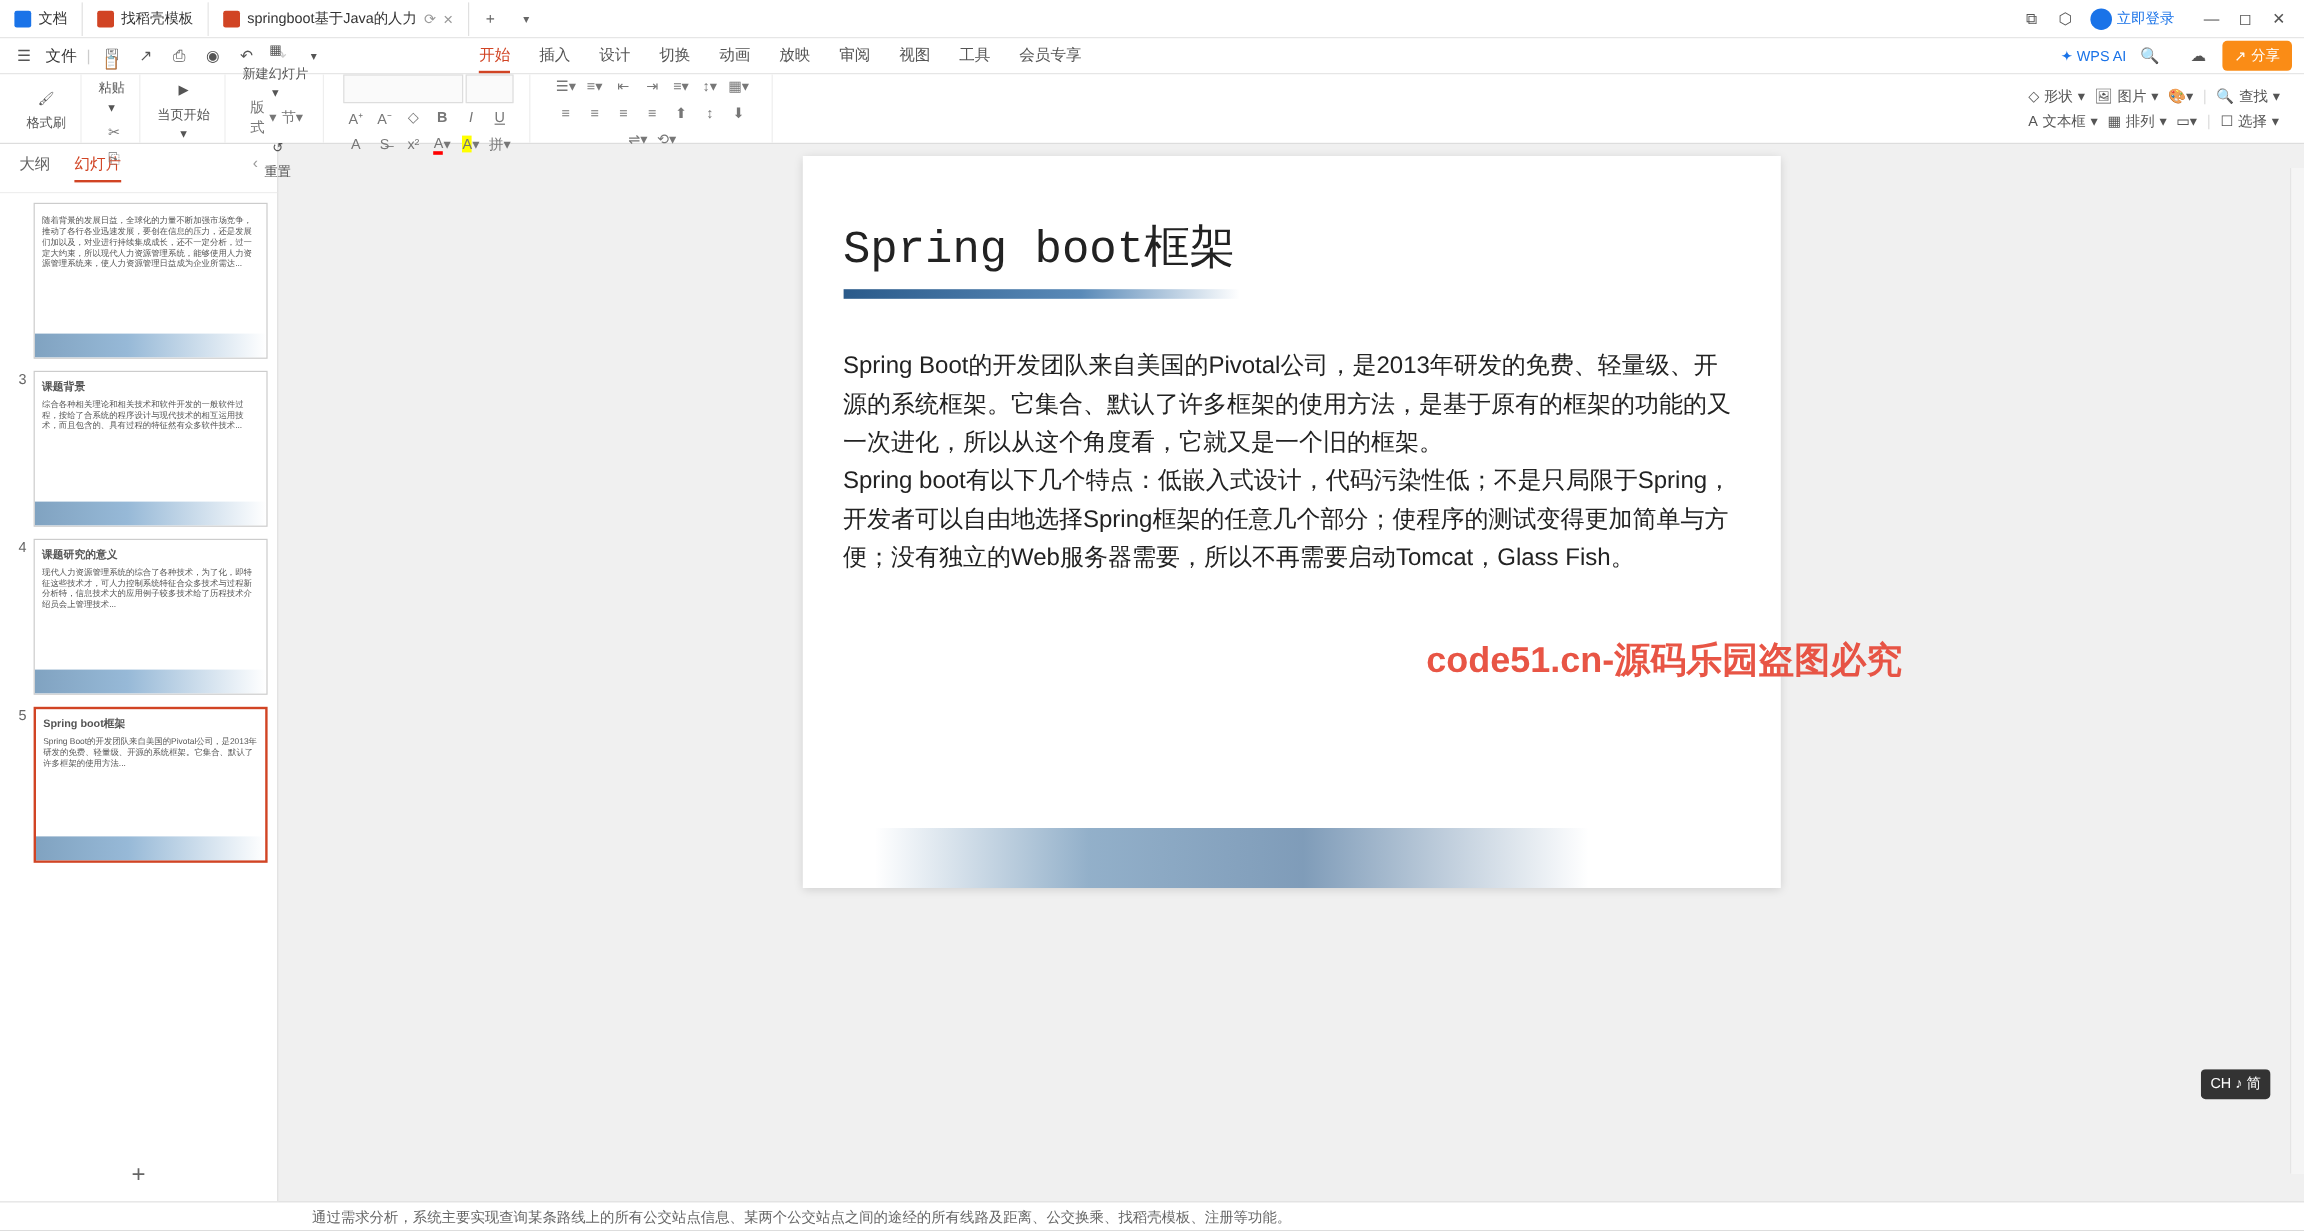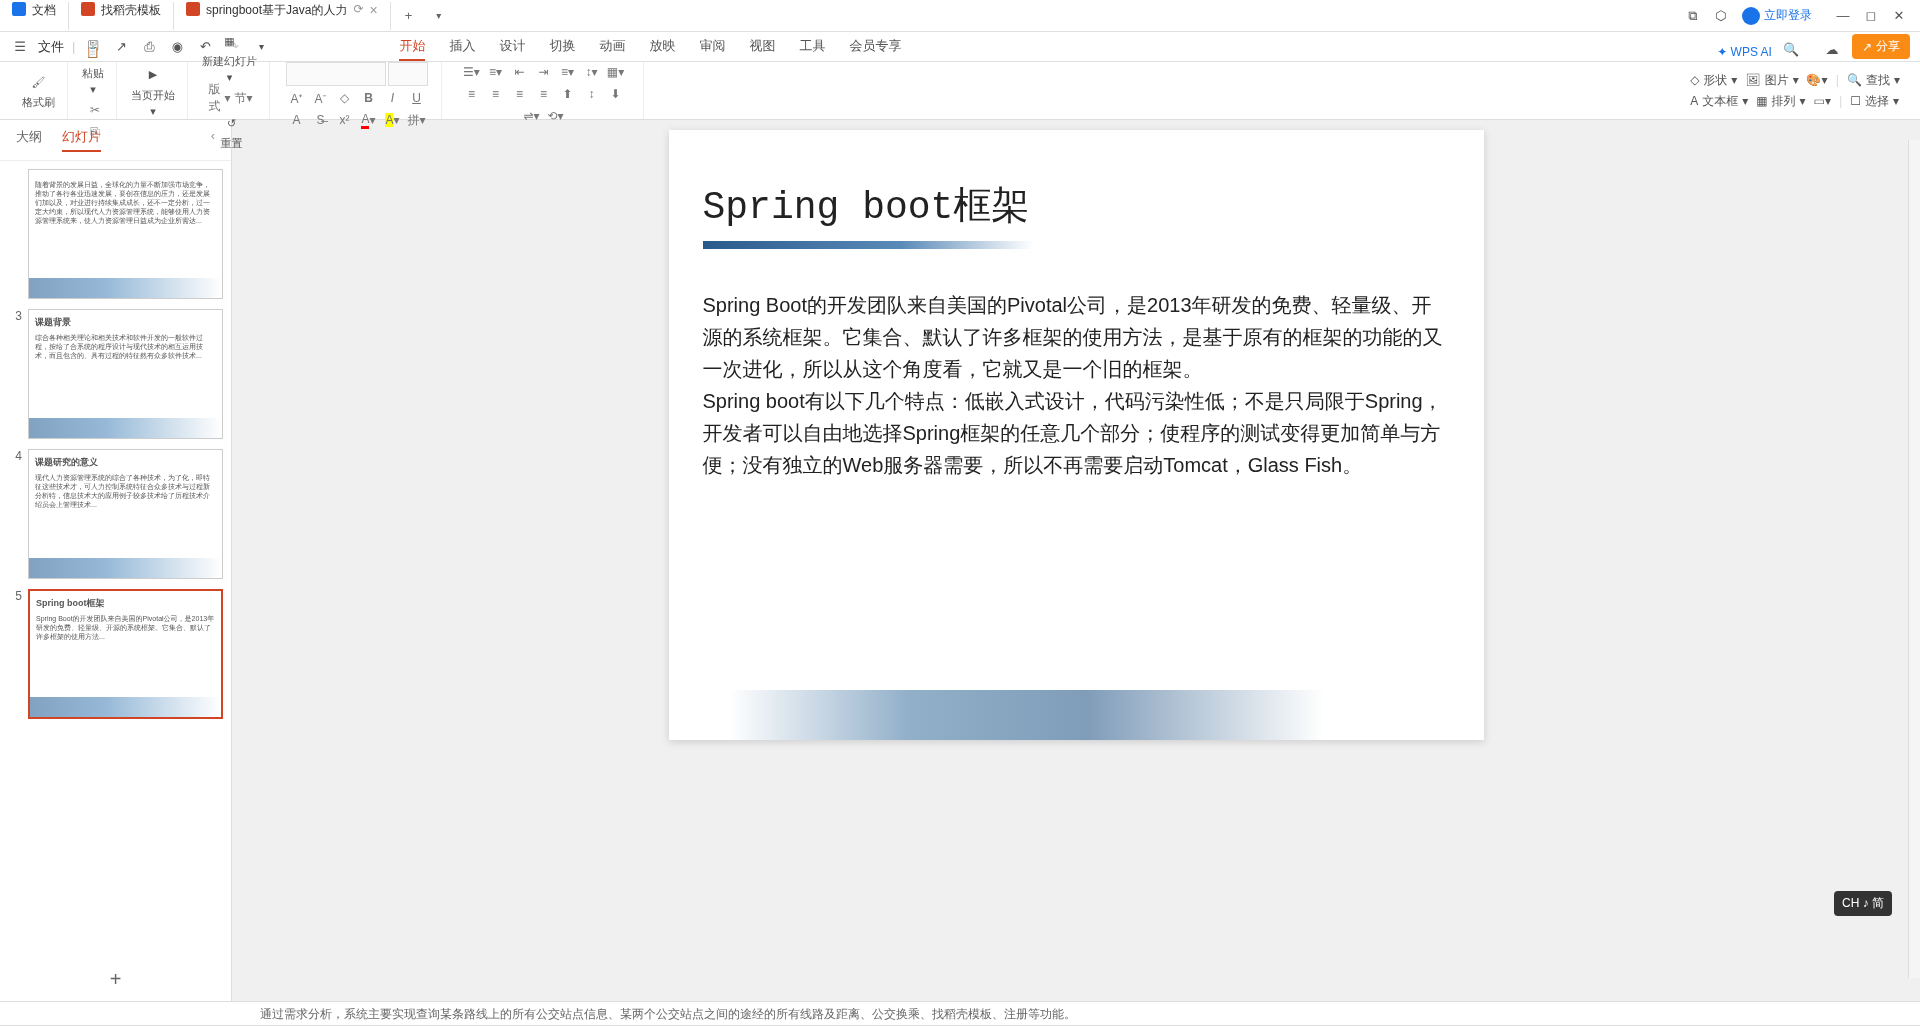--- a/index.html
+++ b/index.html
@@ -1,32 +1,32 @@
 <!DOCTYPE html>
 <html><head>
 <meta charset="utf-8">
 <style>
 *{margin:0;padding:0;box-sizing:border-box;font-family:"Microsoft YaHei",sans-serif}
 body{background:#f5f5f5;overflow:hidden;font-size:13px;color:#333}
 .titlebar{height:32px;background:#fff;display:flex;align-items:center;border-bottom:1px solid #e0e0e0}
-.tab{height:28px;display:flex;padding:0 12px;border-right:1px solid #e0e0e0;gap:6px;font-size:12px;cursor:pointer}
+.tab{height:28px;display:flex;align-items:center;padding:0 12px;border-right:1px solid #e0e0e0;gap:6px;font-size:12px;cursor:pointer}
 .tab.active{background:#fff}
 .tab-icon{width:14px;height:14px;border-radius:2px}
 .tab-close{color:#999;font-size:14px}
 .tab-add{width:24px;height:24px;display:flex;align-items:center;justify-content:center;color:#666;margin-left:6px;cursor:pointer}
 .win-controls{margin-left:auto;display:flex;align-items:center;gap:14px;padding-right:14px}
 .win-btn{width:14px;height:14px;display:flex;align-items:center;justify-content:center;color:#555}
 .login{display:flex;align-items:center;gap:4px;color:#1a73e8;font-size:12px;margin-right:10px}
 .avatar{width:18px;height:18px;border-radius:50%;background:#1a73e8}
 .quickbar{height:30px;background:#fff;display:flex;align-items:center;padding:0 10px;gap:8px;border-bottom:1px solid #e0e0e0}
 .qbtn{width:20px;height:20px;display:flex;align-items:center;justify-content:center;color:#555;cursor:pointer}
 .menus{display:flex;gap:24px;margin-left:120px}
 .menu-item{font-size:13px;color:#555;cursor:pointer;padding:4px 0}
 .menu-item.active{color:#d14424;border-bottom:2px solid #d14424}
-.right-tools{margin-left:auto;display:flex;align-items:flex-end;gap:10px}
+.right-tools{margin-left:auto;display:flex;align-items:center;gap:10px}
 .wps-ai{color:#1a73e8;font-size:12px}
 .share-btn{background:#fa8c16;color:#fff;padding:4px 10px;border-radius:4px;font-size:12px;display:flex;align-items:center;gap:4px}
 .ribbon{height:58px;background:#fff;display:flex;align-items:center;padding:0 10px;gap:2px;border-bottom:1px solid #ddd;position:relative}
 .ribbon-group{display:flex;flex-direction:column;align-items:center;padding:0 8px;gap:2px;height:100%;justify-content:center;border-right:1px solid #eee}
 .ribbon-group.h{flex-direction:row;flex-wrap:wrap;width:auto}
 .ribbon-btn{display:flex;flex-direction:column;align-items:center;gap:2px;font-size:11px;color:#555;cursor:pointer;padding:2px 4px}
 .ribbon-icon{width:22px;height:22px;display:flex;align-items:center;justify-content:center;color:#555}
 .small-btn{width:22px;height:20px;display:flex;align-items:center;justify-content:center;color:#777;cursor:pointer;font-size:12px}
 .font-box{border:1px solid #ddd;height:24px;padding:0 6px;display:flex;align-items:center;min-width:90px;background:#fafafa}
 .right-ribbon{margin-left:auto;display:flex;flex-direction:column;gap:4px;padding-right:10px}
@@ -254,20 +254,21 @@
   </div>
 
   <div class="canvas-area">
     <div class="slide">
       <div class="slide-title">Spring boot框架</div>
       <div class="title-decor"></div>
       <div class="slide-body">
         <div>Spring Boot的开发团队来自美国的Pivotal公司，是2013年研发的免费、轻量级、开源的系统框架。它集合、默认了许多框架的使用方法，是基于原有的框架的功能的又一次进化，所以从这个角度看，它就又是一个旧的框架。</div>
         <div>Spring boot有以下几个特点：低嵌入式设计，代码污染性低；不是只局限于Spring，开发者可以自由地选择Spring框架的任意几个部分；使程序的测试变得更加简单与方便；没有独立的Web服务器需要，所以不再需要启动Tomcat，Glass Fish。</div>
       </div>
+      <div class="watermark">code51.cn-源码乐园盗图必究</div>
       <div class="slide-decor"></div>
     </div>
   </div>
   <div class="right-toolbar"></div>
 </div>
 
 <div class="note-bar">通过需求分析，系统主要实现查询某条路线上的所有公交站点信息、某两个公交站点之间的途经的所有线路及距离、公交换乘、找稻壳模板、注册等功能。</div>
 
 <div class="statusbar">
   

